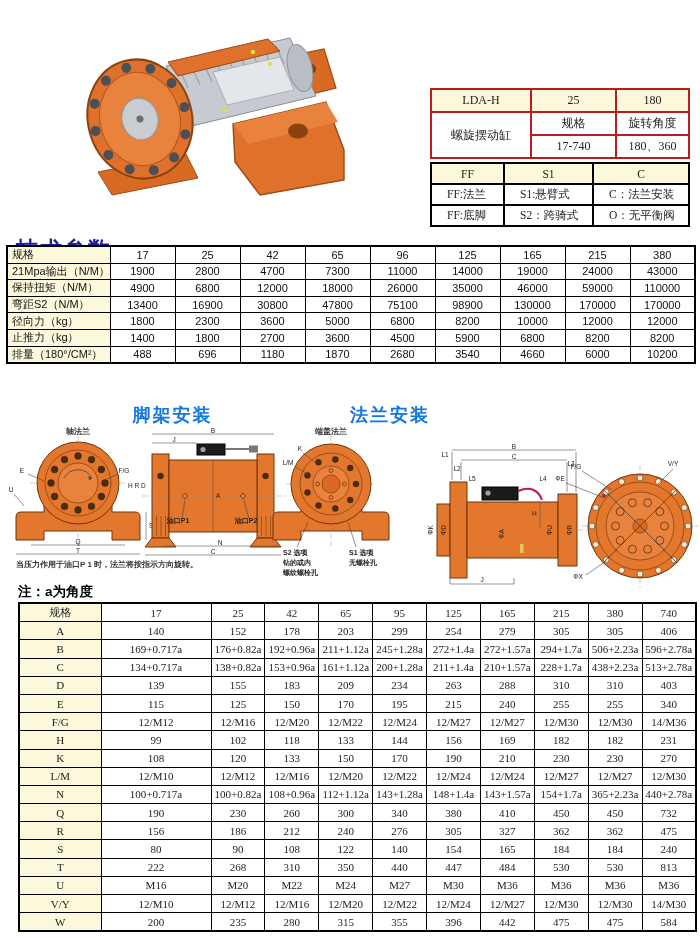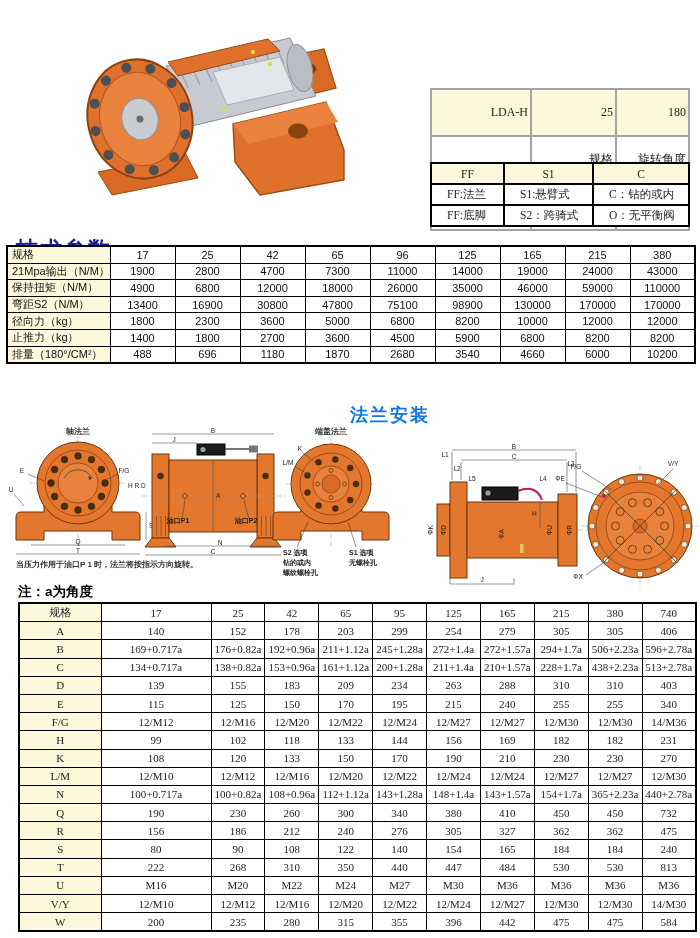--- a/index.html
+++ b/index.html
@@ -7,21 +7,21 @@
         font-family:"Liberation Sans",sans-serif;color:#1a1a1a;}
   table{border-collapse:collapse;position:absolute;table-layout:fixed;background:#fff;}
   td{overflow:hidden;white-space:nowrap;}
 
   .photo{position:absolute;left:28px;top:4px;width:348px;height:198px;}
   .tech-heading{position:absolute;left:16px;top:199px;font-size:22px;font-weight:bold;
                 color:#1E1E9C;letter-spacing:2px;margin-top:36px;}
 
   .model-table{left:430px;top:88px;width:258px;border:2px solid #000;
                font-family:"Liberation Serif",serif;font-size:12px;color:#222;}
-  .model-table td{border:2px solid #a3a3a3;text-align:right;height:21px;padding:12px 2px;}
+  .model-table td{border:2px solid #b91c1c;text-align:center;height:21px;padding:0 2px;}
   .model-table td.cream{background:#FCF8DB;}
 
   .option-table{left:430px;top:162px;width:258px;border:2px solid #000;
                 font-family:"Liberation Serif",serif;font-size:11.5px;color:#222;}
   .option-table td{border:2px solid #000;height:19px;padding:0 15px;text-align:left;}
   .option-table td.hd{background:#FCF8DB;text-align:center;}
 
   .spec-table{left:6px;top:245px;width:688px;border:2px solid #000;font-size:11px;}
   .spec-table td{border:1px solid #000;height:15.6px;text-align:center;color:#111;padding:0;}
   .spec-table td.lc{text-align:left;padding-left:4px;background:#FCF8DB;}
@@ -131,21 +131,21 @@
       </colgroup>
     <tbody>
         <tr>
       <td class="hd">FF</td>
       <td class="hd">S1</td>
       <td class="hd">C</td>
     </tr>
     <tr>
       <td>FF:法兰</td>
       <td>S1:悬臂式</td>
-      <td>C：钻的或内</td>
+      <td>C：法兰安装</td>
     </tr>
     <tr>
       <td>FF:底脚</td>
       <td>S2：跨骑式</td>
       <td>O：无平衡阀</td>
     </tr>
   </tbody>
     </table>
 
   <table class="spec-table">
@@ -234,20 +234,21 @@
           <td class="dc">1870</td>
           <td class="dc">2680</td>
           <td class="dc">3540</td>
           <td class="dc">4660</td>
           <td class="dc">6000</td>
           <td class="dc">10200</td>
         </tr>
       </tbody>
     </table>
 
+  <div class="sec-heading" id="foot-heading">脚架安装</div>
   <div class="sec-heading" id="flange-heading">法兰安装</div>
 
   <svg class="drawings" viewBox="0 0 700 172">
 
     <g>
       <path class="org" d="M16,116 V93 Q16,88 21,88 H44 V81 H112 V88 H135 Q140,88 140,93 V116 H112 V107 H44 V116 Z"></path>
       <line class="cen" x1="78" y1="12" x2="78" y2="122"></line>
         <line class="cen" x1="30" y1="59" x2="126" y2="59"></line>
       <circle class="org" cx="78" cy="59" r="41"></circle>
       <circle cx="78" cy="59" r="33" fill="none" stroke="#8a4210" stroke-width=".8"></circle>

